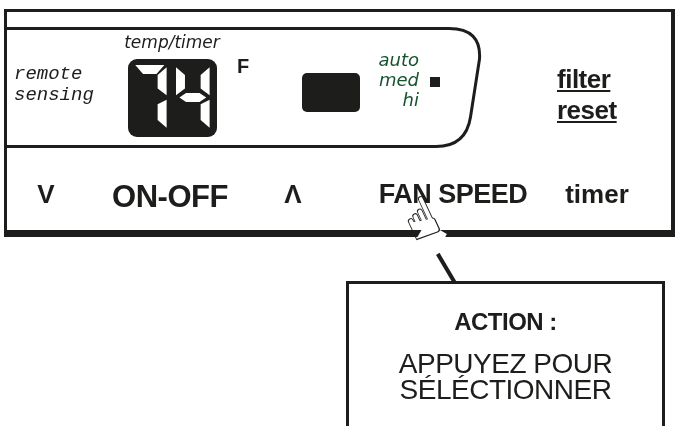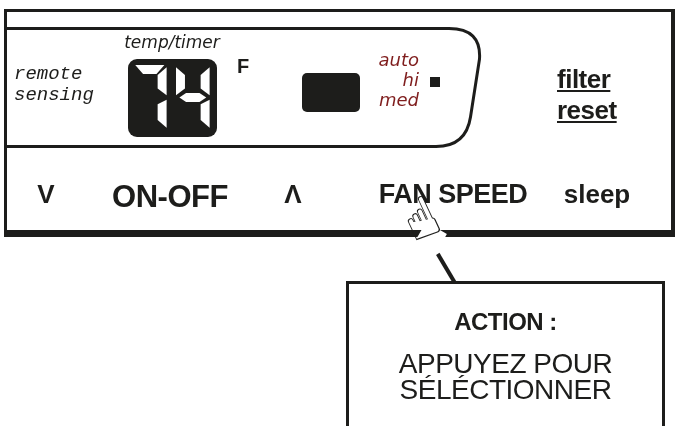--- a/index.html
+++ b/index.html
@@ -25,21 +25,21 @@
   .temp-timer{left:172px;top:32px;font-size:17px;transform:translateX(-50%);white-space:nowrap;}
   .display{
     left:128px;top:59px;width:89px;height:78px;background:#1d1d1b;border-radius:9px;
   }
   .display svg{display:block;width:89px;height:78px;}
   .unit{left:237px;top:55px;font-size:20px;font-weight:bold;}
   .window{left:302px;top:73px;width:58px;height:39px;background:#1d1d1b;border-radius:5px;}
   .speed-legend{
     left:340px;top:50px;width:79px;text-align:right;
     font-family:"DejaVu Sans", sans-serif;font-style:italic;
-    font-size:18px;line-height:20px;color:#7f1d1d;
+    font-size:18px;line-height:20px;color:#14532d;
   }
   .speed-indicator{left:430px;top:77px;width:10px;height:10px;background:#1d1d1b;}
   .filter-reset{
     left:557px;top:64px;font-size:26px;font-weight:bold;line-height:31px;
     letter-spacing:-0.5px;white-space:pre-line;cursor:pointer;text-decoration:underline;
   }
   .btn{
     top:179px;font-weight:bold;transform:translateX(-50%);
     white-space:nowrap;cursor:pointer;
   }
@@ -101,34 +101,34 @@
       </g>
     </svg>
 </div>
 
 <div class="abs unit">F</div>
 
 <div class="abs window"></div>
 
 <div class="abs speed-legend">
   <div>auto</div>
+  <div>med</div>
   <div>hi</div>
-  <div>med</div>
 </div>
 
 <div class="abs speed-indicator"></div>
 
 <div class="abs filter-reset">filter
 reset</div>
 
 <div class="abs btn btn-down">V</div>
 <div class="abs btn btn-onoff">ON-OFF</div>
 <div class="abs btn btn-up">Λ</div>
 <div class="abs btn btn-fan">FAN SPEED</div>
-<div class="abs btn btn-sleep">sleep</div>
+<div class="abs btn btn-sleep">timer</div>
 
 <div class="abs connector"></div>
 <div class="abs hand-backing"></div>
 <div class="abs hand">☝</div>
 
 <div class="abs callout">
   <div class="callout-title">ACTION :</div>
   <div class="callout-body">APPUYEZ POUR
 SÉLÉCTIONNER</div>
 </div>

